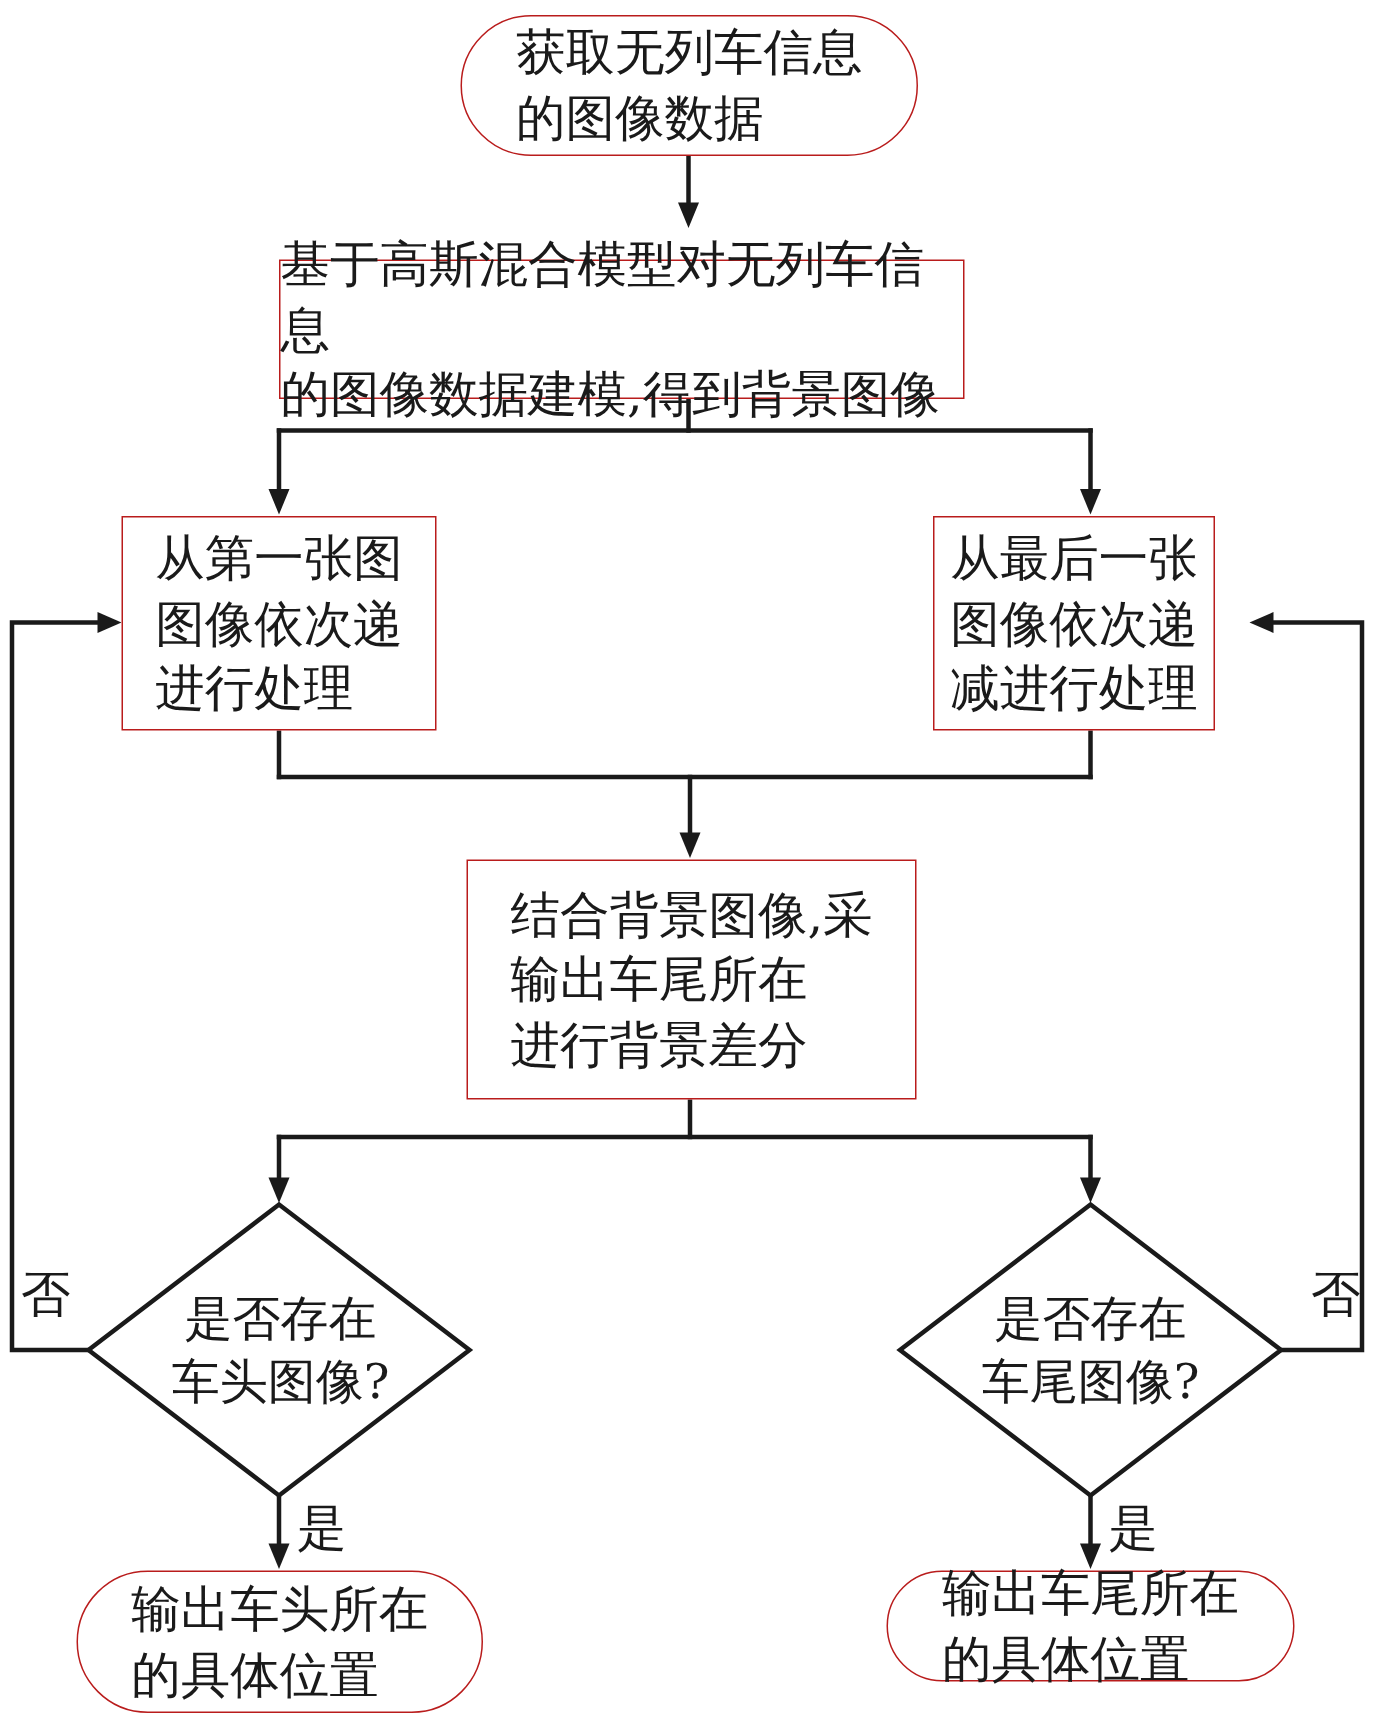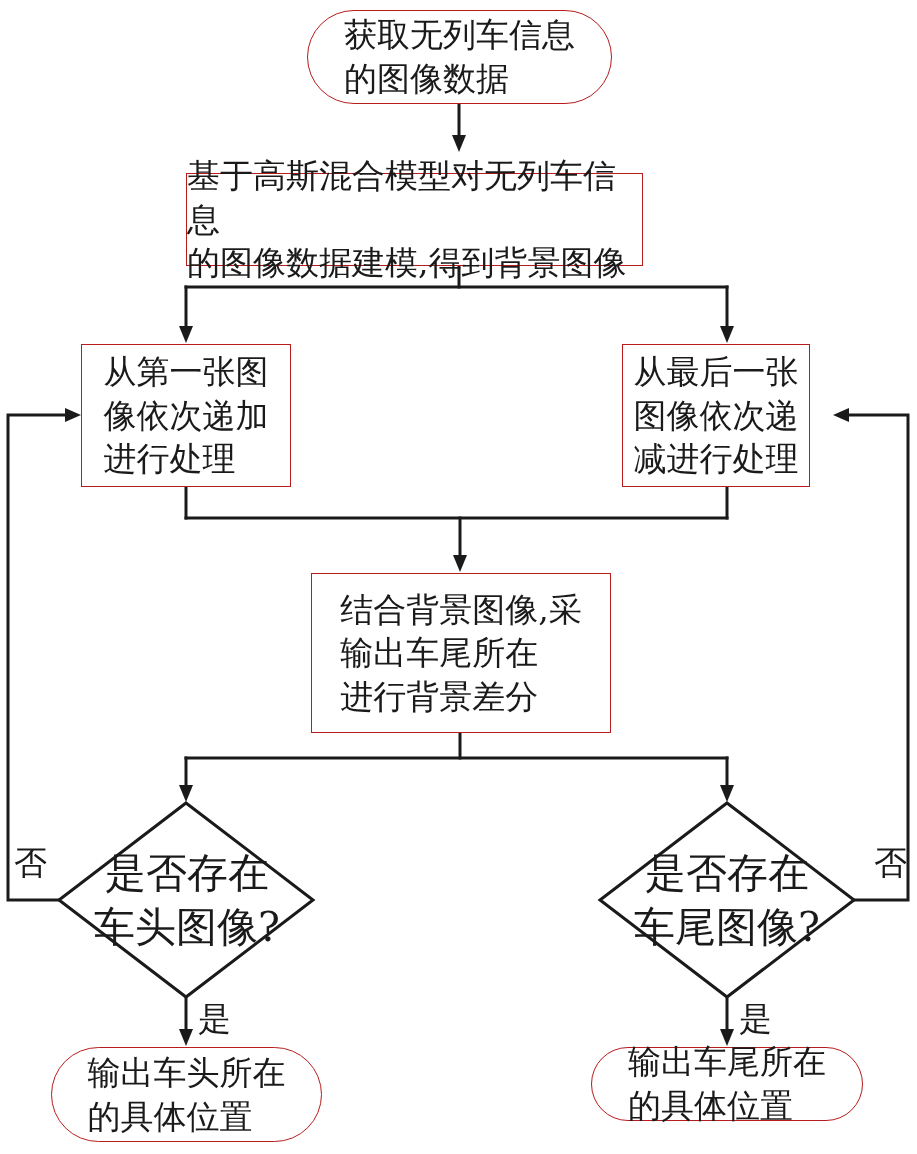--- a/index.html
+++ b/index.html
@@ -30,21 +30,21 @@
     background: #ffffff;
   }
   .stadium { border-radius: 48px; }
   .dtext {
     position: absolute;
     display: flex;
     align-items: center;
     justify-content: center;
     text-align: center;
     white-space: pre-line;
-    font-size: 41px;
+    font-size: 32px;
     line-height: 1.32;
   }
   .edge-label {
     position: absolute;
     font-size: 33px;
     line-height: 1;
   }
 
   
   .n-start   { left: 307px; top: 10px;   width: 305px; height: 94px; }
@@ -115,21 +115,21 @@
     </g>
   </svg>
 
   <div class="node stadium n-start">获取无列车信息
 的图像数据</div>
 
   <div class="node n-model">基于高斯混合模型对无列车信息
 的图像数据建模,得到背景图像</div>
 
   <div class="node n-procl">从第一张图
-像依次递加
+图像依次递
 进行处理</div>
 
   <div class="node n-procr">从最后一张
 图像依次递
 减进行处理</div>
 
   <div class="node n-diff">结合背景图像,采
 输出车尾所在
 进行背景差分</div>
 

